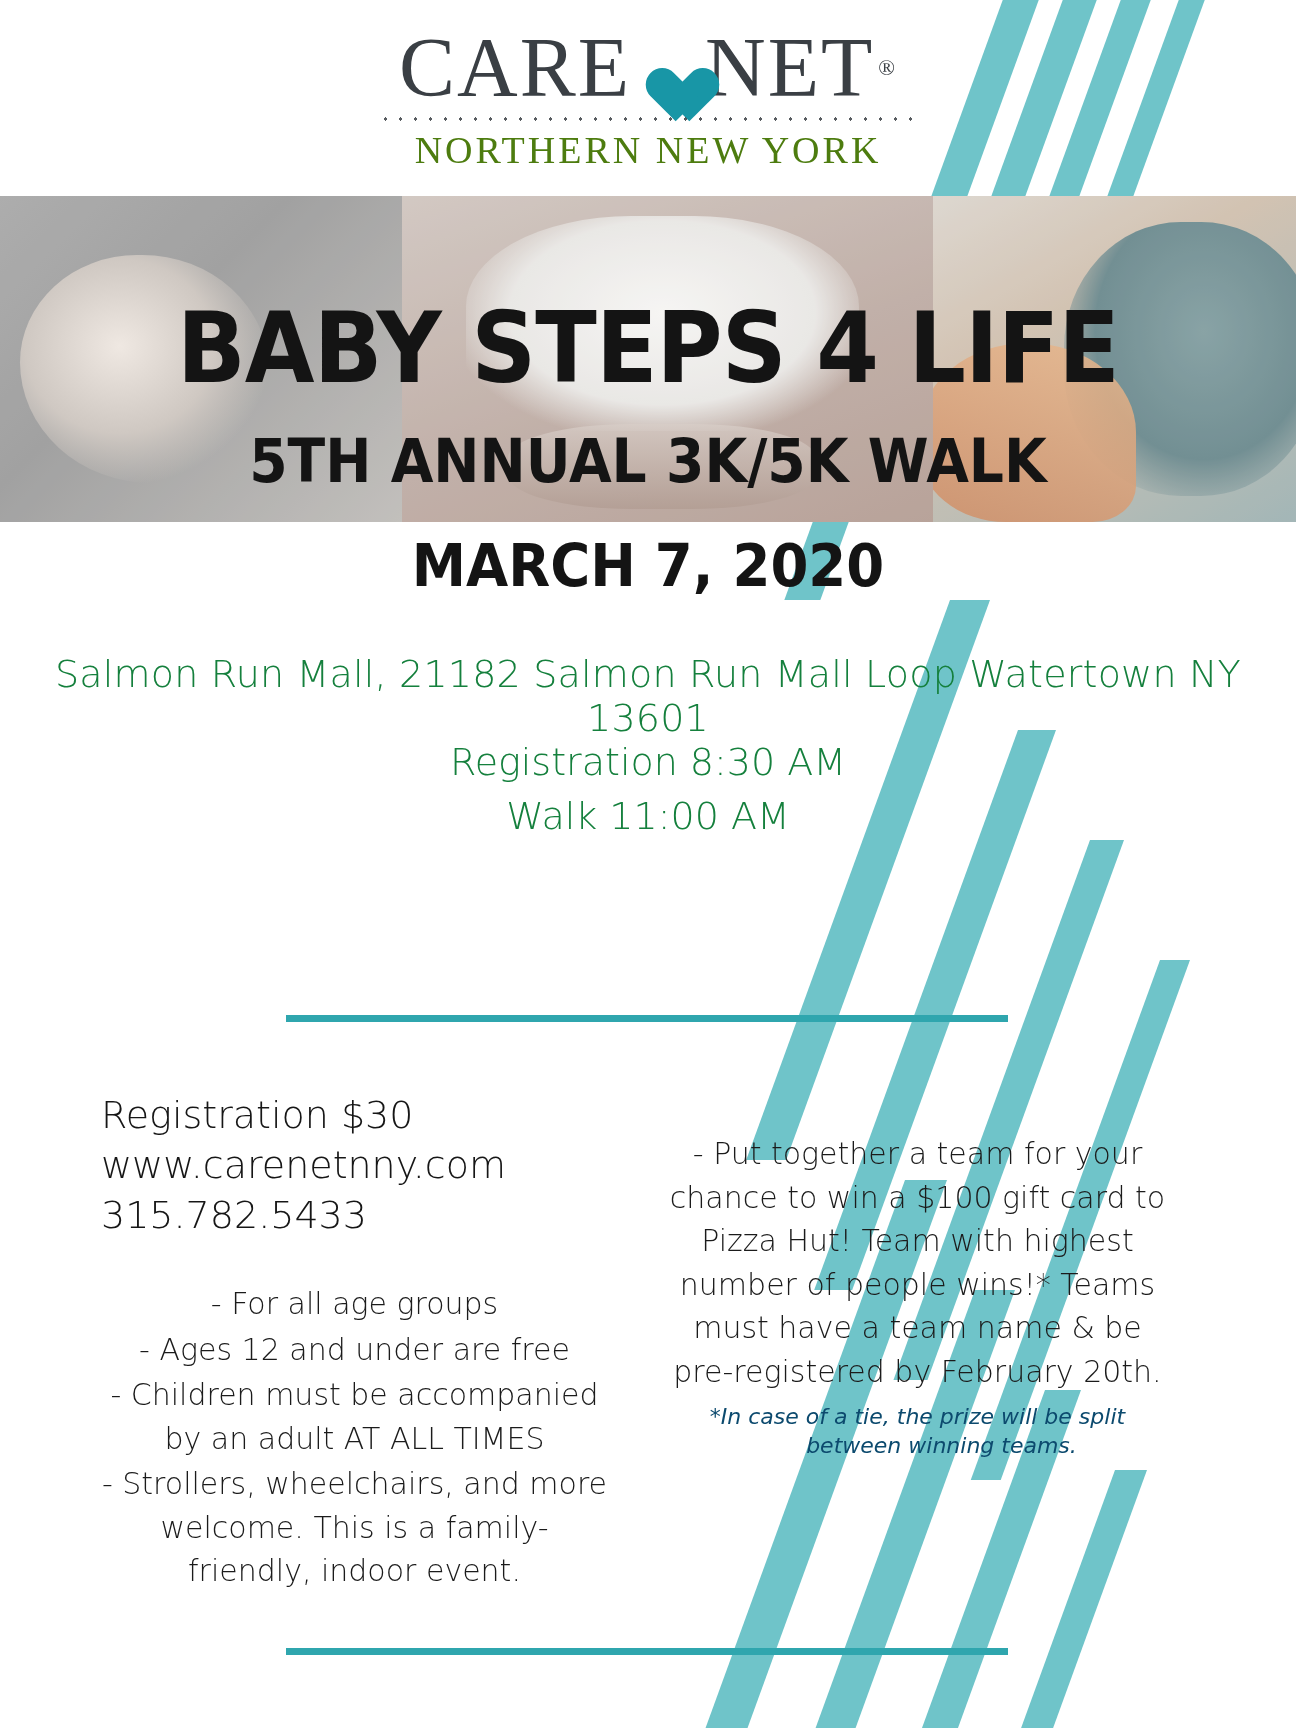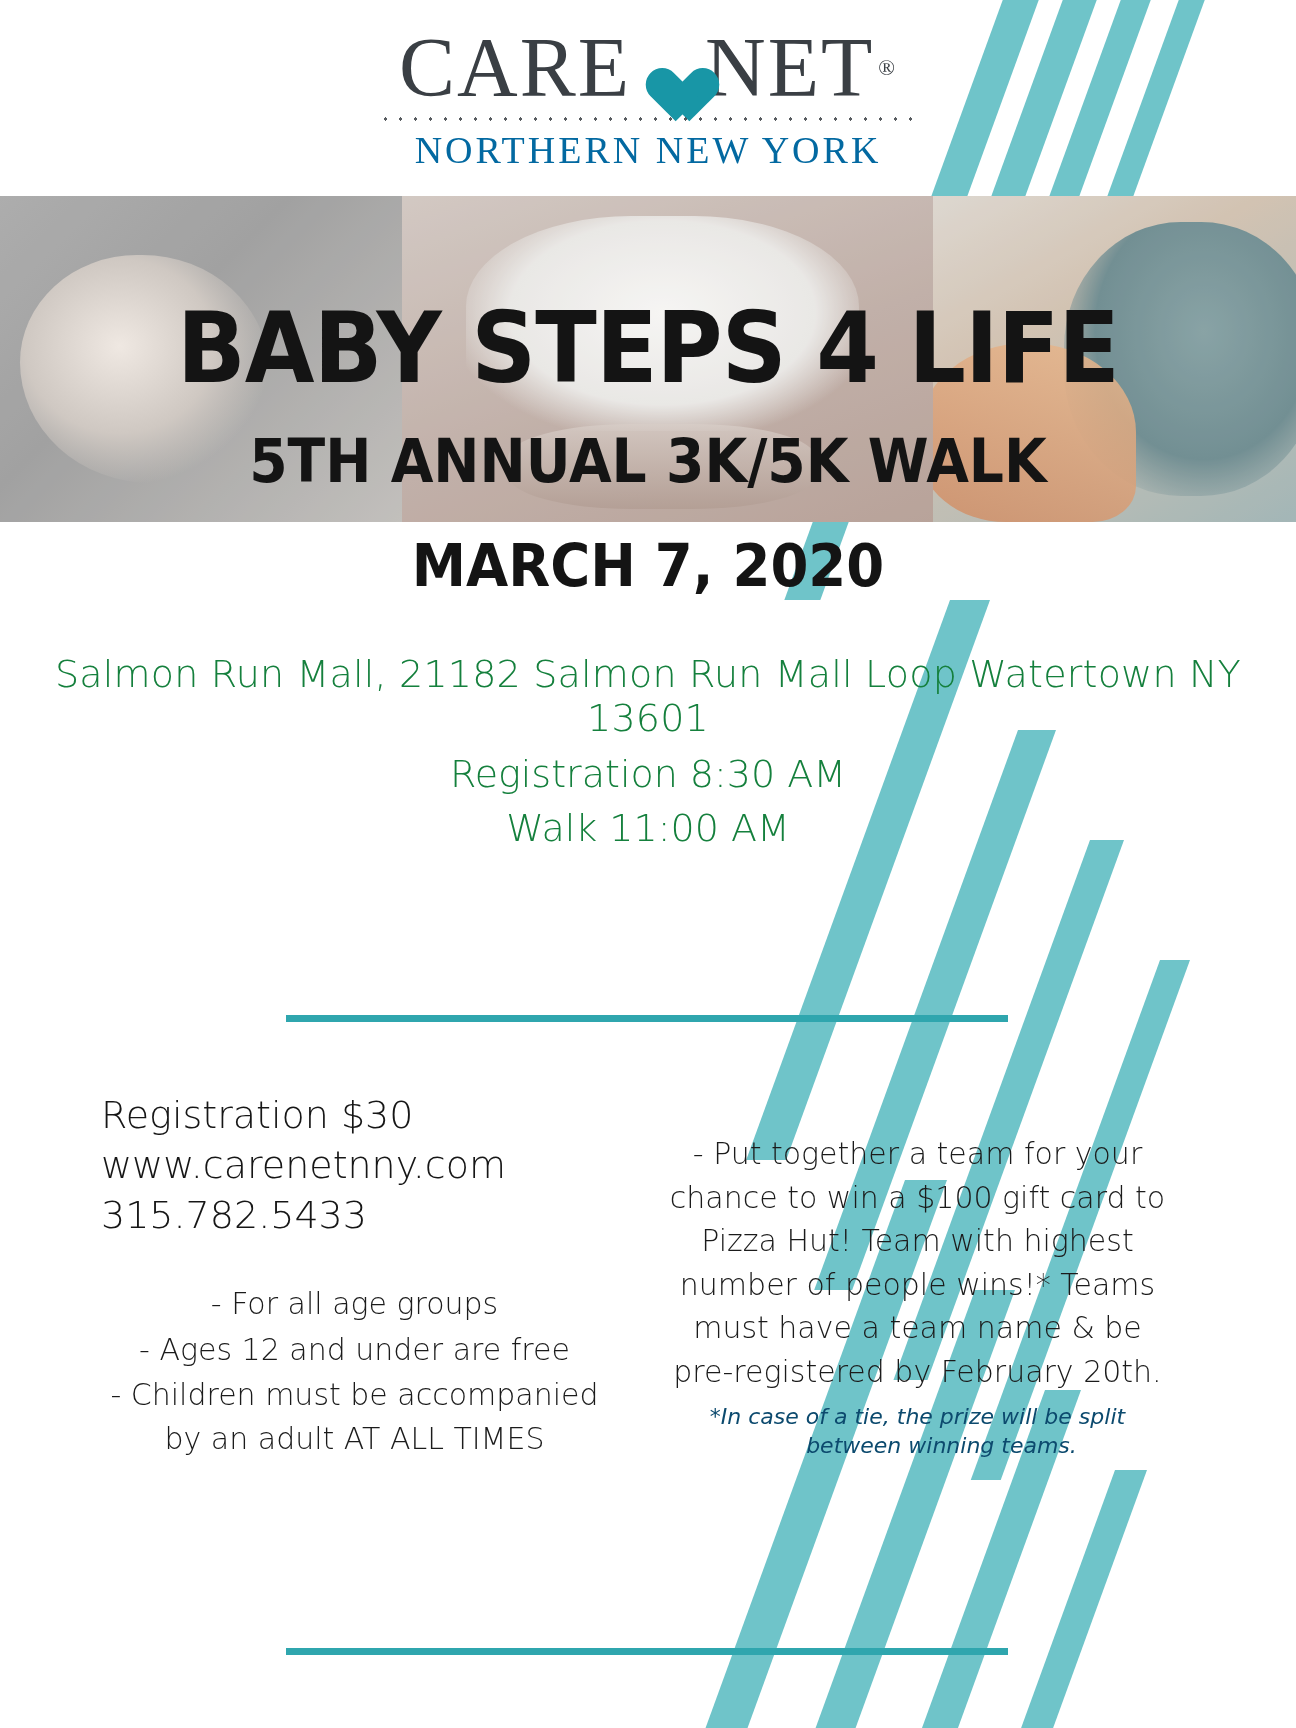--- a/index.html
+++ b/index.html
@@ -96,21 +96,21 @@
     height: 6px;
     background-image: radial-gradient(circle, #3a3f44 1.6px, transparent 1.8px);
     background-size: 15px 6px;
     background-repeat: repeat-x;
     opacity: .85;
   }
   .logo-sub {
     font-family: "Liberation Serif", serif;
     font-size: 38px;
     letter-spacing: 3px;
-    color: #0369a1;
+    color: #4d7c0f;
     margin-top: 6px;
   }
 
   
   .photo-band {
     position: relative;
     z-index: 10;
     margin-top: 24px;
     height: 326px;
     width: 100%;
@@ -209,21 +209,21 @@
   .venue {
     position: relative;
     z-index: 20;
     text-align: center;
     margin-top: 52px;
     color: #15803d;
     font-family: "DejaVu Sans", sans-serif;
     font-weight: 300;
   }
   .venue .line1 { font-size: 38px; letter-spacing: .2px; }
-  .venue .line2 { font-size: 38px; margin-top: 12px; }
+  .venue .line2 { font-size: 38px; margin-top: 0; }
   .venue .line3 { font-size: 38px; margin-top: 10px; }
 
   
   .rule {
     position: absolute;
     z-index: 18;
     height: 7px;
     background: #2fa6ae;
   }
   .rule-top { left: 286px; top: 1015px; width: 722px; }
@@ -329,20 +329,21 @@
     <div class="col">
       <div class="col-head">
         <div>Registration $30</div>
         <div>www.carenetnny.com</div>
         <div>315.782.5433</div>
       </div>
       <div class="col-body">
         <p>- For all age groups</p>
         <p>- Ages 12 and under are free</p>
         <p>- Children must be accompanied by an adult AT ALL TIMES</p>
+        <p>- Strollers, wheelchairs, and more welcome. This is a family-friendly, indoor event.</p>
       </div>
     </div>
 
     <div class="col">
       <div class="col-body">
         <p>- Put together a team for your chance to win a $100 gift card to Pizza Hut! Team with highest number of people wins!* Teams must have a team name &amp; be pre-registered by February 20th.</p>
         <div class="footnote">
           <span>*In case of a tie, the prize will be split</span>
           <span class="indent">between winning teams.</span>
         </div>

